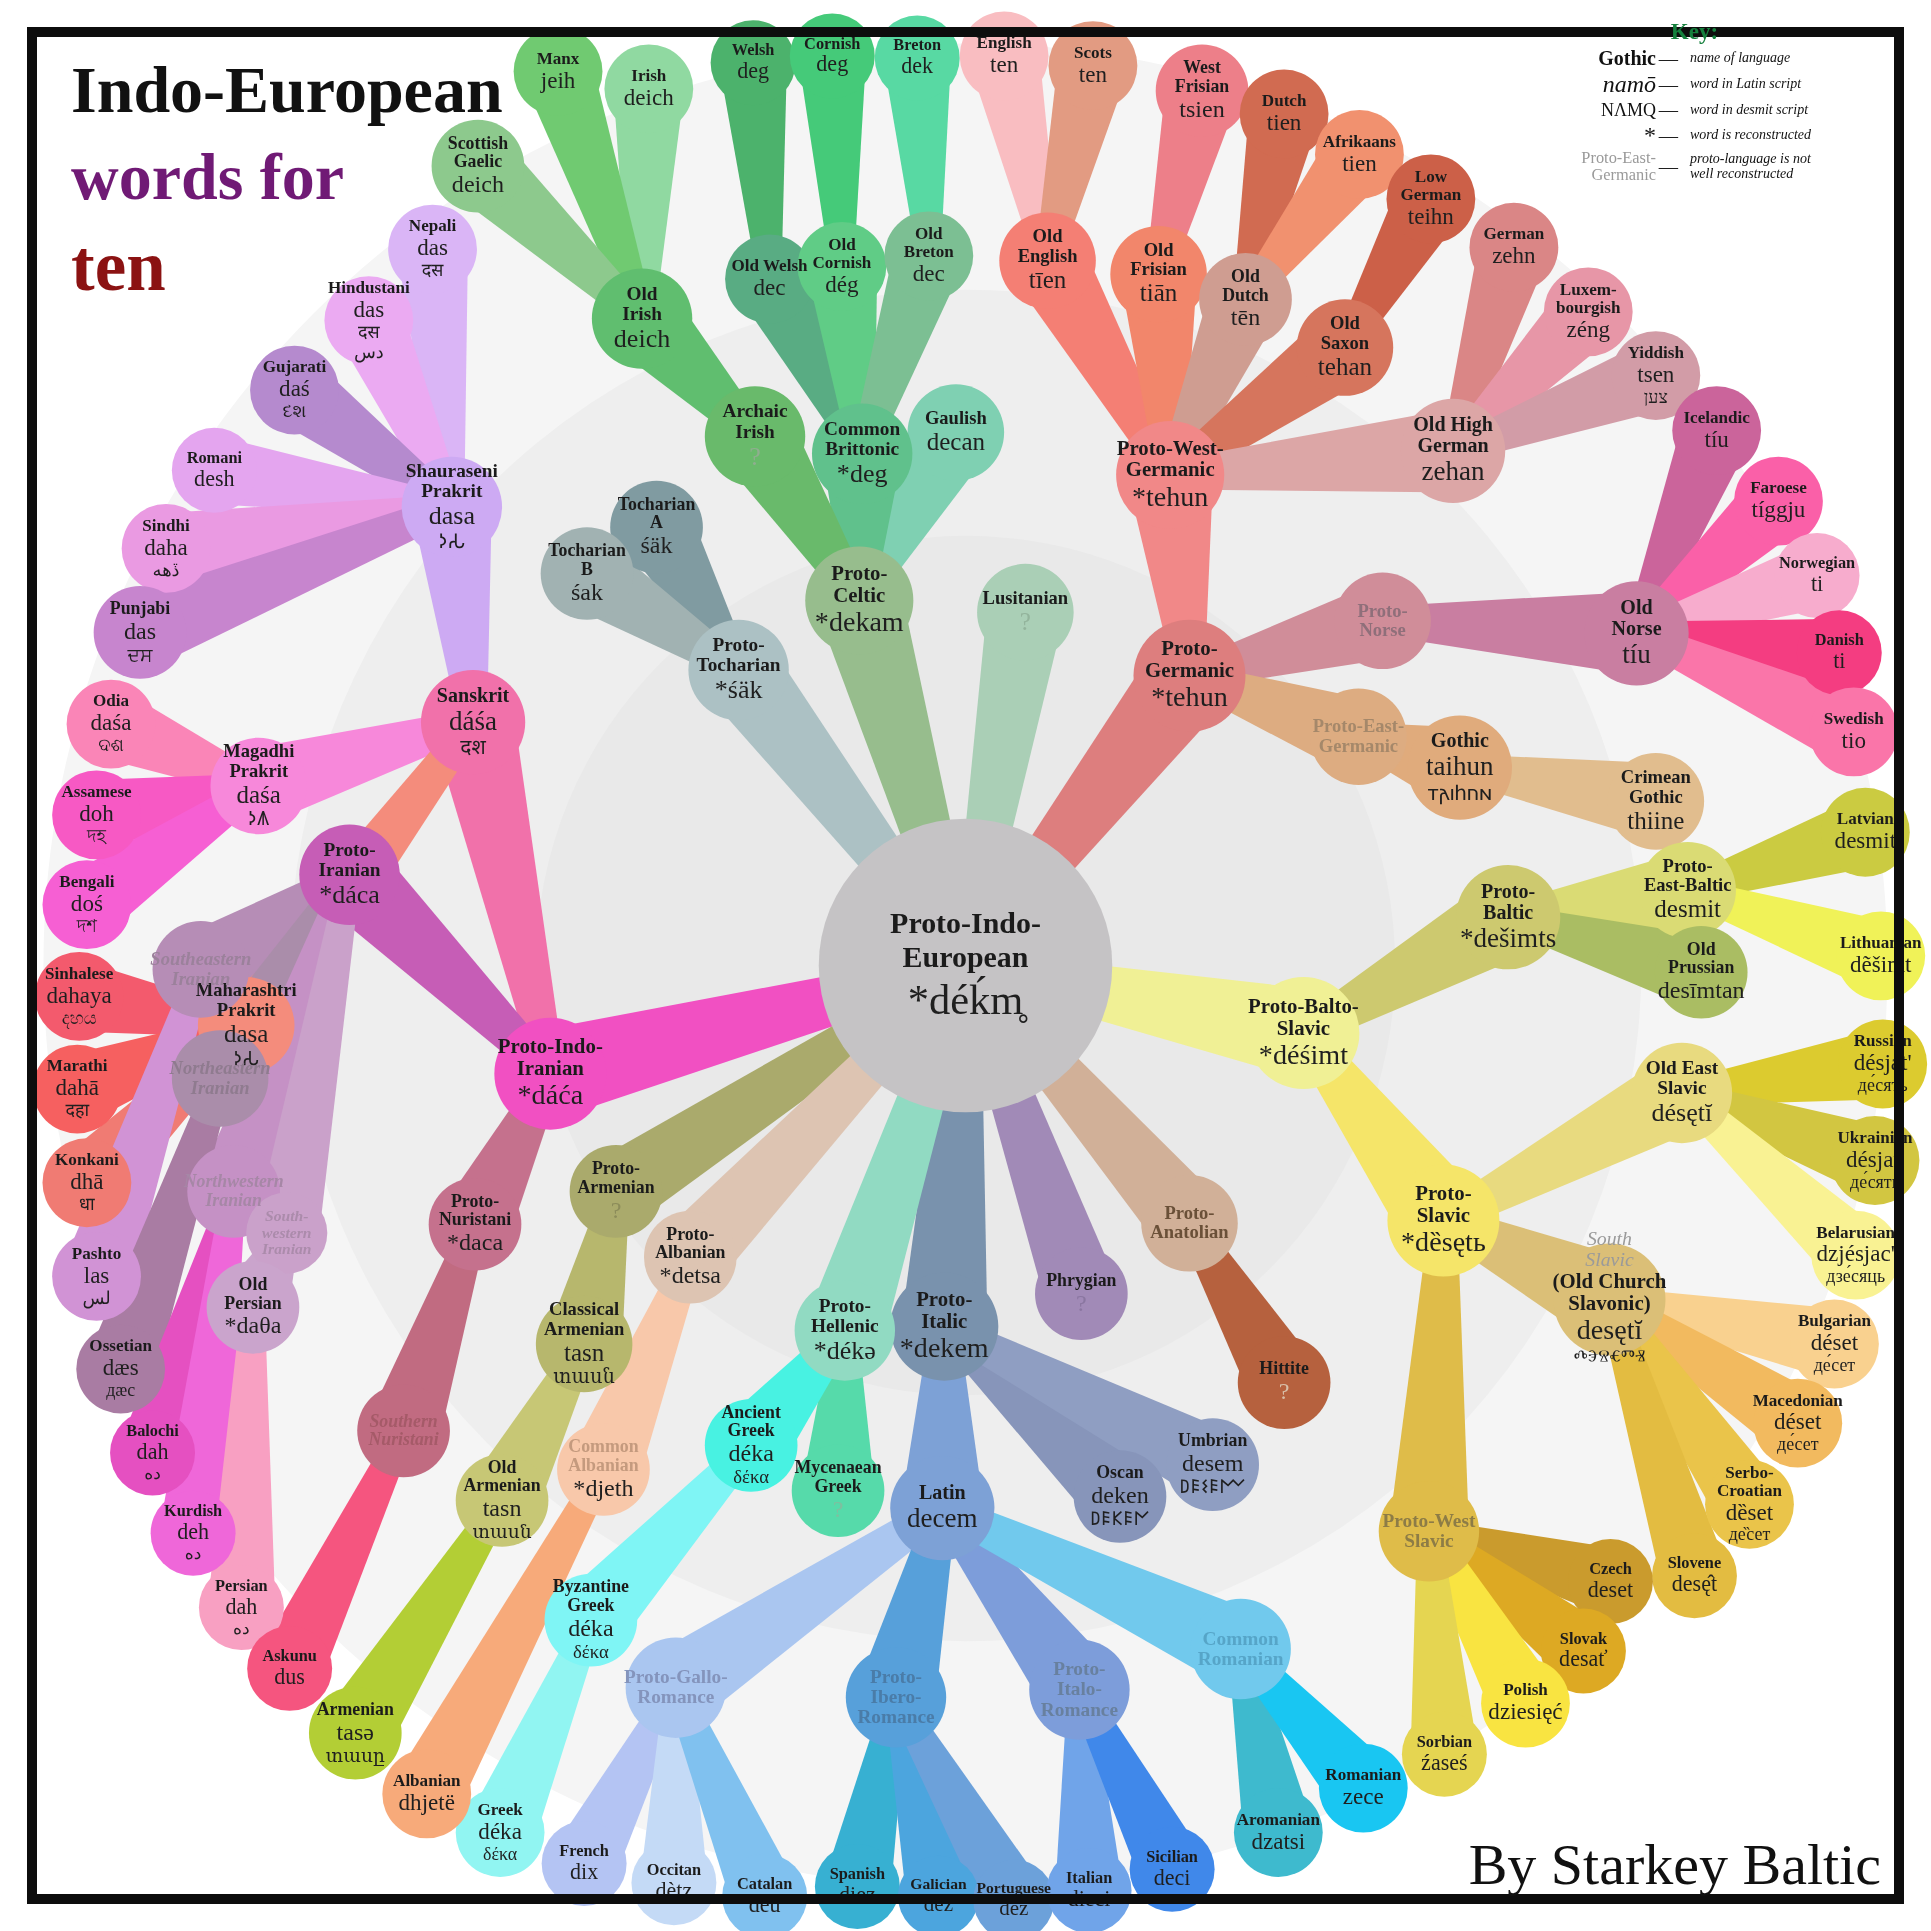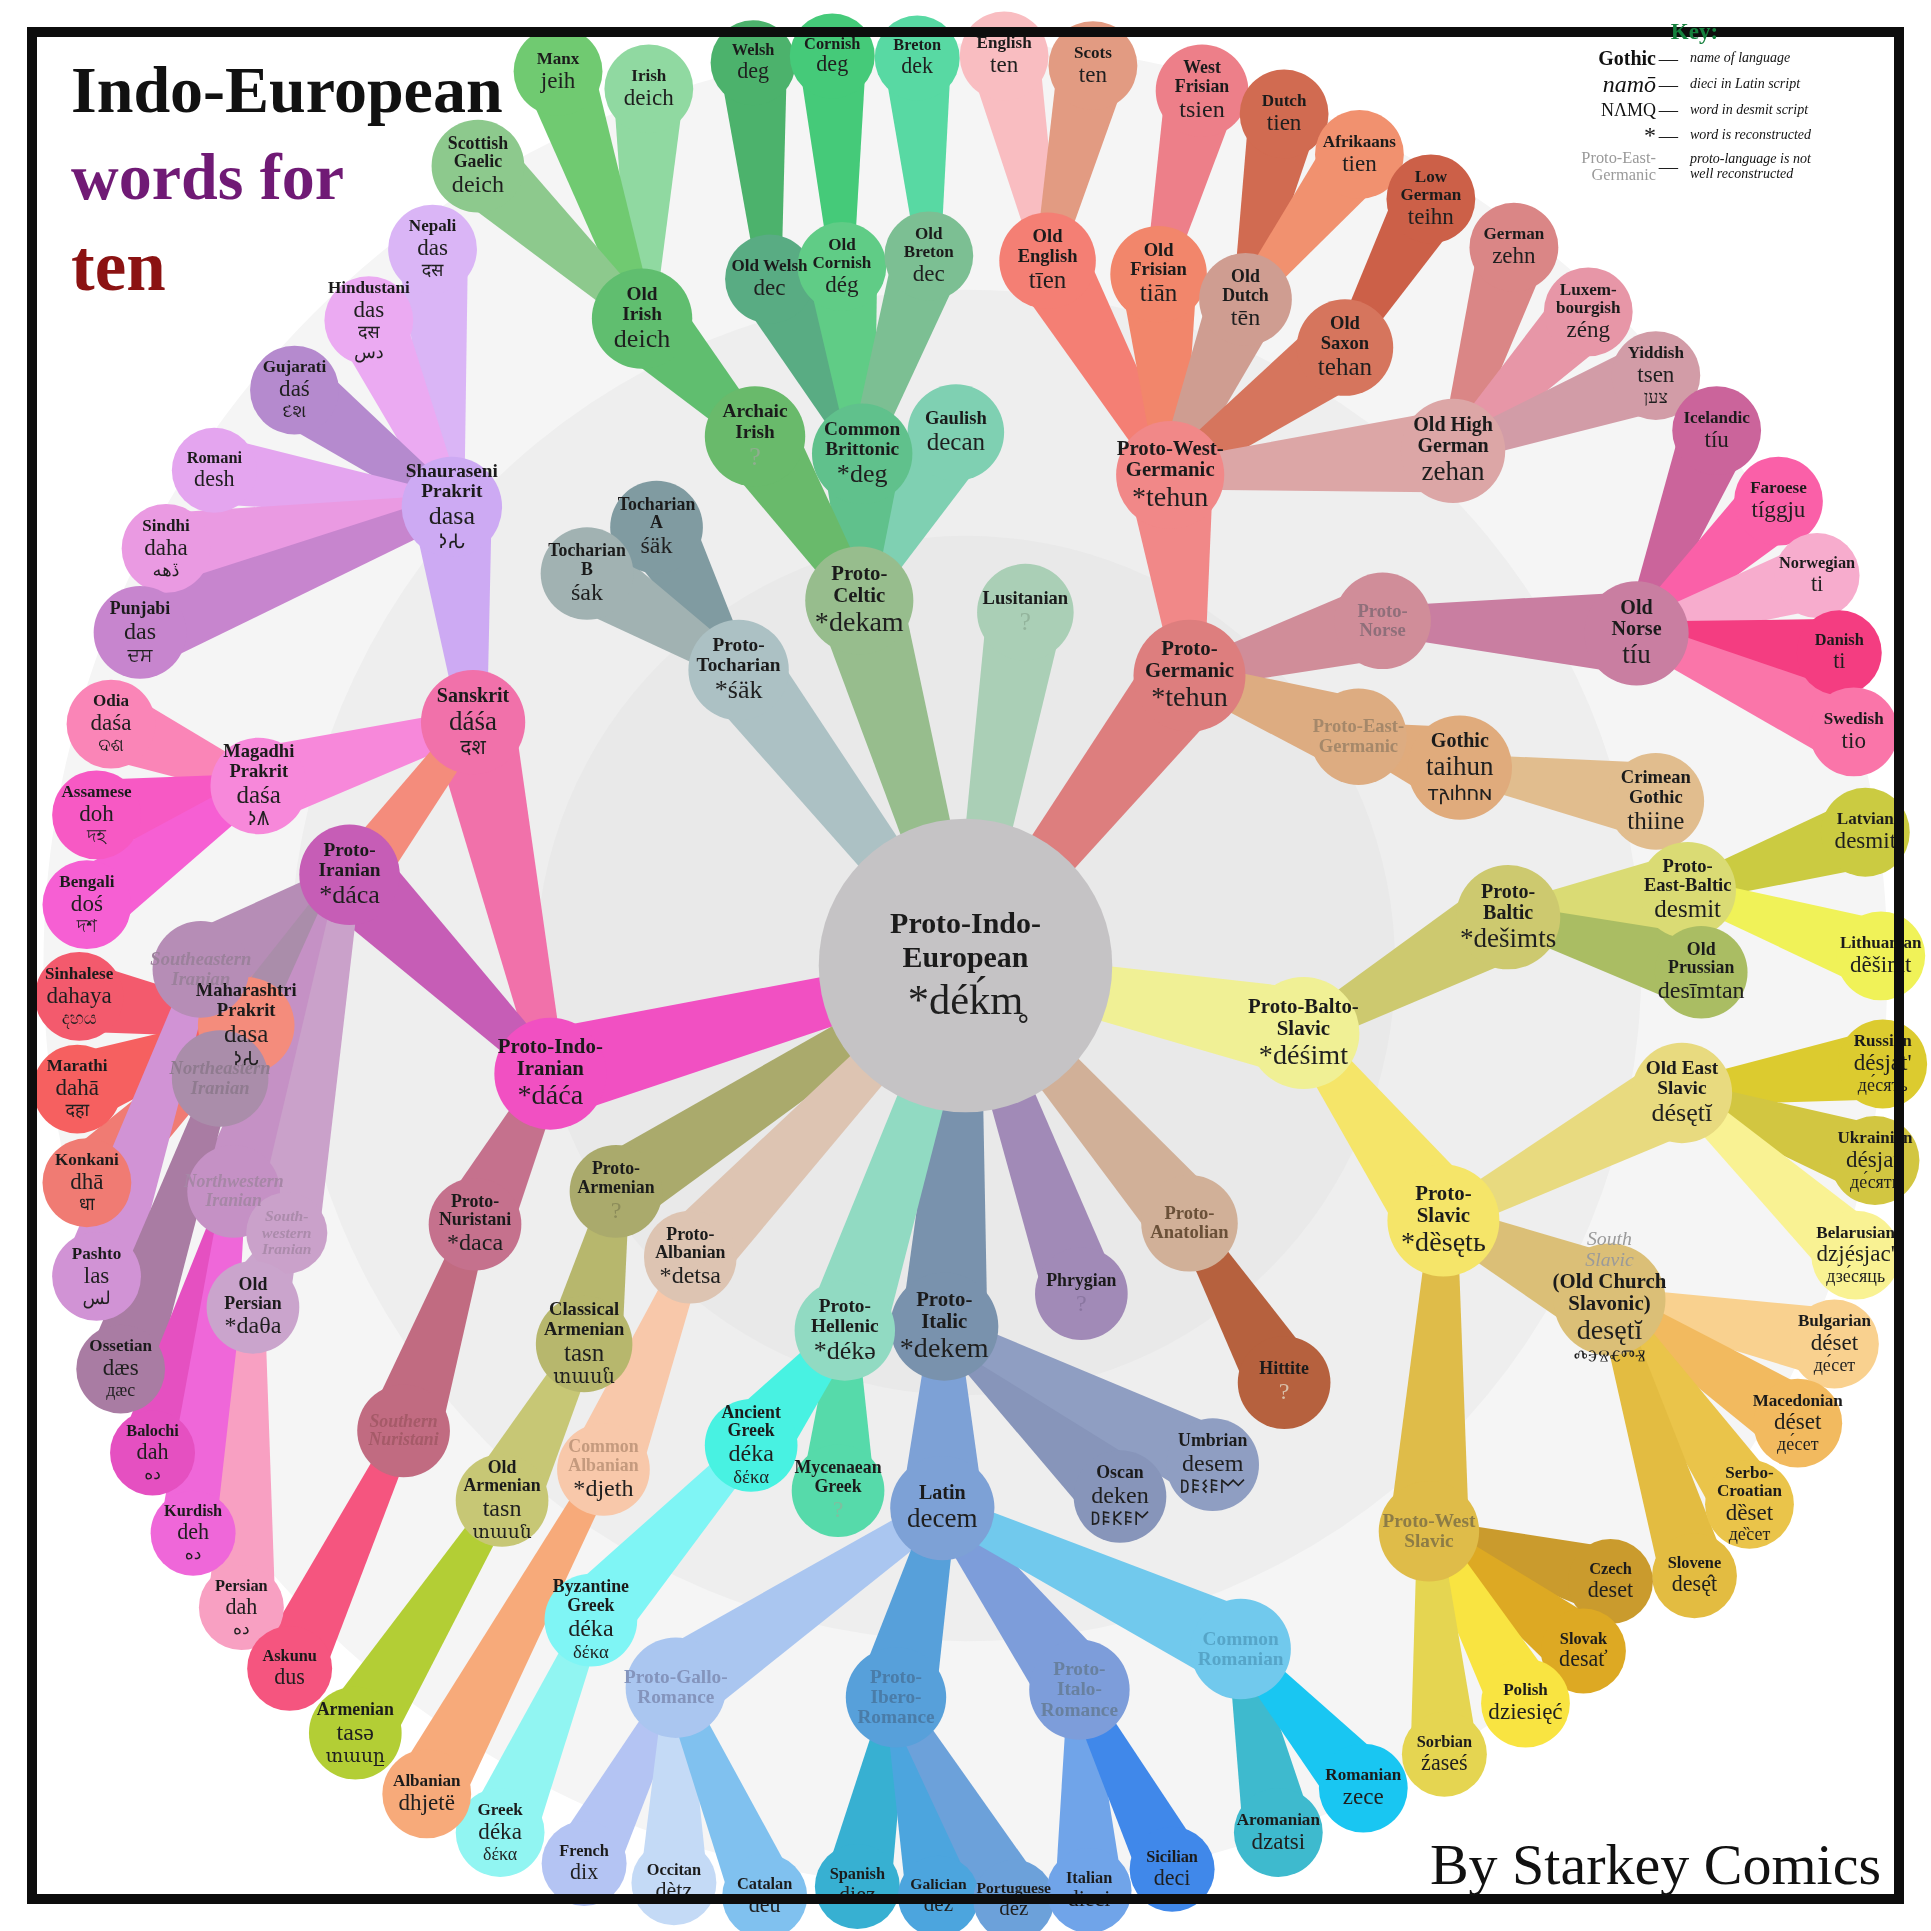--- a/index.html
+++ b/index.html
@@ -921,34 +921,34 @@
   <div id="keybox">
     <div class="khead">Key:</div>
     <div class="krow">
       <span class="kterm kt-bold">Gothic</span>
       <span class="kdash">—</span>
       <span class="kdesc">name of language</span>
     </div>
     <div class="krow">
       <span class="kterm kt-latin">namō</span>
       <span class="kdash">—</span>
-      <span class="kdesc">dieci in Latin script</span>
+      <span class="kdesc">word in Latin script</span>
     </div>
     <div class="krow">
       <span class="kterm kt-native">NΛMQ</span>
       <span class="kdash">—</span>
       <span class="kdesc">word in desmit script</span>
     </div>
     <div class="krow">
       <span class="kterm kt-star">*</span>
       <span class="kdash">—</span>
       <span class="kdesc">word is reconstructed</span>
     </div>
     <div class="krow">
       <span class="kterm kt-gray">Proto-East-<br>Germanic</span>
       <span class="kdash">—</span>
       <span class="kdesc">proto-language is not<br>well reconstructed</span>
     </div>
   </div>
 
-  <div id="credit">By Starkey Comics</div>
+  <div id="credit">By Starkey Baltic</div>
 </div>
 
 
 </body></html>

